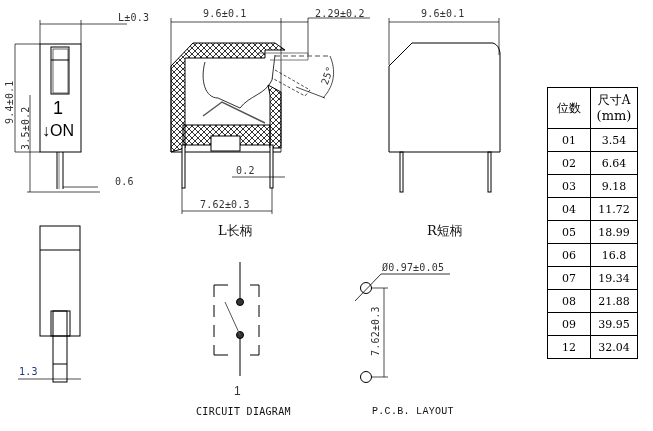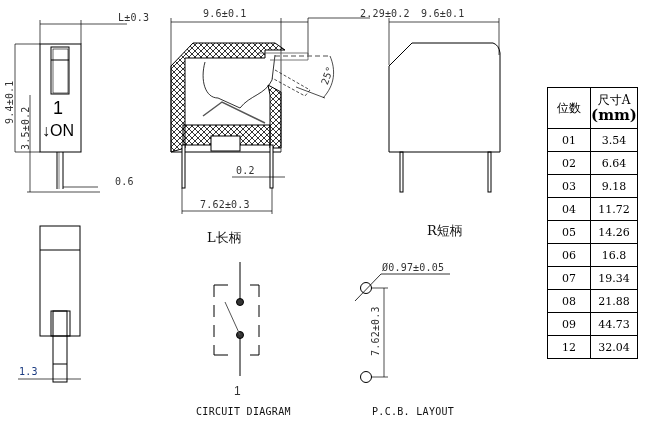--- a/index.html
+++ b/index.html
@@ -10,21 +10,21 @@
   .cap { font-family:"DejaVu Serif", serif; font-size:13px; color:#111; white-space:nowrap; }
   .lbl { font-family:"DejaVu Sans Mono", monospace; font-size:10px; color:#111; white-space:nowrap; letter-spacing:0.3px; }
   .vtext { transform-origin: left top; transform: rotate(-90deg); }
   svg.drawing { position:absolute; left:0; top:0; }
   table.spec { position:absolute; left:547px; top:87px; border-collapse:collapse;
                font-family:"DejaVu Serif", serif; font-size:11px; }
   table.spec td, table.spec th { border:1px solid #000; text-align:center; padding:0; height:22px; font-weight:normal; }
   table.spec th { height:40px; font-size:12px; line-height:15px; }
   table.spec td.c1 { width:42px; }
   table.spec td.c2 { width:46px; }
-  .sub { font-size:15px;font-weight:bold; }
+  .sub { font-size:13px; }
 </style>
 </head>
 <body>
 
 <svg class="drawing" width="653" height="431" viewBox="0 0 653 431">
   <defs>
     <pattern id="hatch" width="6" height="6" patternUnits="userSpaceOnUse">
       <path d="M0,0 L6,6 M6,0 L0,6" stroke="#000" stroke-width="0.8"></path>
     </pattern>
   </defs>
@@ -125,37 +125,37 @@
 <div class="abs dim" style="left:89px;top:12px;margin-left:29px;">L±0.3</div>
 <div class="abs dim vtext" style="left:4px;top:124px;">9.4±0.1</div>
 <div class="abs dim vtext" style="left:20px;top:150px;">3.5±0.2</div>
 <div class="abs dim" style="left:79px;top:176px;margin-left:36px;">0.6</div>
 <div class="abs" style="left:53px;top:98px;font-family:'Liberation Sans',sans-serif;font-size:18px;">1</div>
 <div class="abs" style="left:42px;top:122px;font-family:'Liberation Sans',sans-serif;font-size:16px;white-space:nowrap;">
   <span>↓</span><span>ON</span>
 </div>
 
 <div class="abs dim" style="left:203px;top:8px;">9.6±0.1</div>
-<div class="abs dim" style="left:315px;top:8px;margin-left:45px;">2.29±0.2</div>
+<div class="abs dim" style="left:315px;top:8px;">2.29±0.2</div>
 <div class="abs dim" style="left:318px;top:70px;transform:rotate(-70deg);">25°</div>
 <div class="abs dim" style="left:236px;top:165px;">0.2</div>
 <div class="abs dim" style="left:200px;top:199px;">7.62±0.3</div>
-<div class="abs cap" style="left:207px;top:222px;margin-top:7px;">L长柄</div>
+<div class="abs cap" style="left:218px;top:222px;">L长柄</div>
 
 <div class="abs dim" style="left:421px;top:8px;">9.6±0.1</div>
 <div class="abs cap" style="left:427px;top:222px;">R短柄</div>
 
 <div class="abs dim" style="left:19px;top:366px;color:#1a3a80;">1.3</div>
 
 <div class="abs" style="left:234px;top:384px;font-family:'Liberation Sans',sans-serif;font-size:12px;color:#333;">1</div>
 <div class="abs lbl" style="left:196px;top:406px;">CIRCUIT DIAGRAM</div>
 
 <div class="abs dim" style="left:382px;top:262px;text-align:right;">Ø0.97±0.05</div>
 <div class="abs dim vtext" style="left:370px;top:356px;">7.62±0.3</div>
-<div class="abs lbl" style="left:372px;top:406px;">P.C.B. LAYOUT</div>
+<div class="abs lbl" style="left:372px;top:406px;font-family:Liberation Mono, monospace;">P.C.B. LAYOUT</div>
 
 <table class="spec">
   <tbody>
       <tr>
     <th class="c1">位数</th>
     <th class="c2">
       <div>尺寸A</div>
       <div class="sub">(mm)</div>
     </th>
   </tr>
@@ -170,36 +170,36 @@
   <tr>
         <td class="c1">03</td>
         <td class="c2">9.18</td>
       </tr>
   <tr>
         <td class="c1">04</td>
         <td class="c2">11.72</td>
       </tr>
   <tr>
         <td class="c1">05</td>
-        <td class="c2">14.26</td>
+        <td class="c2">18.99</td>
       </tr>
   <tr>
         <td class="c1">06</td>
         <td class="c2">16.8</td>
       </tr>
   <tr>
         <td class="c1">07</td>
         <td class="c2">19.34</td>
       </tr>
   <tr>
         <td class="c1">08</td>
         <td class="c2">21.88</td>
       </tr>
   <tr>
         <td class="c1">09</td>
-        <td class="c2">44.73</td>
+        <td class="c2">39.95</td>
       </tr>
   <tr>
         <td class="c1">12</td>
         <td class="c2">32.04</td>
       </tr>
 </tbody>
   </table>
 
 </body></html>

